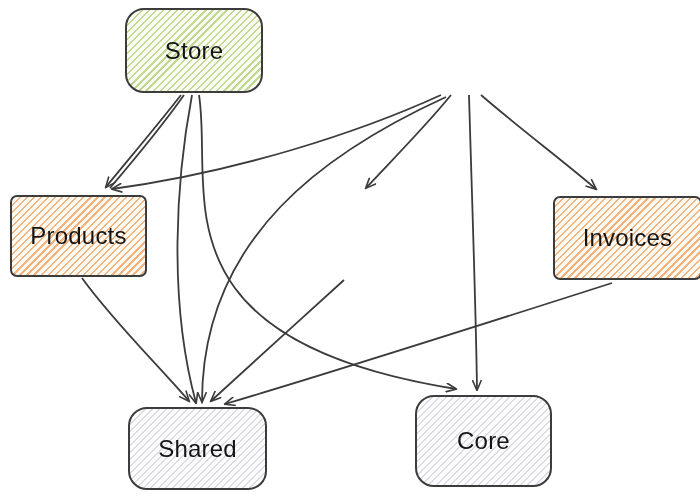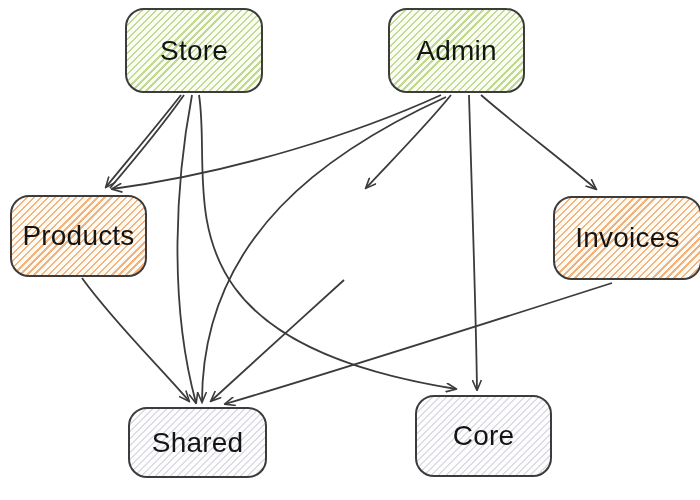--- a/index.html
+++ b/index.html
@@ -8,46 +8,47 @@
     background:#ffffff;
     font-family:"Liberation Sans", sans-serif;
   }
   .canvas{position:absolute;inset:0;width:700px;height:500px;}
   svg.edges{position:absolute;left:0;top:0;width:700px;height:500px;z-index:1;}
   .node{
     position:absolute;z-index:2;
     border:2px solid #3c3c3c;
     border-radius:19px;
     display:flex;align-items:center;justify-content:center;
-    font-size:28px;color:#141414;letter-spacing:0.2px;
+    font-size:24px;color:#141414;letter-spacing:0.2px;
     box-sizing:border-box;
   }
   
   .fill-green{
     background:repeating-linear-gradient(135deg,
       #c0da92 0px, #c0da92 1.6px,
       #fbfdf4 1.6px, #fbfdf4 5px);
   }
   .fill-orange{
     background:repeating-linear-gradient(135deg,
       #f2b37e 0px, #f2b37e 1.6px,
       #fefaf4 1.6px, #fefaf4 5px);
+    border-radius:7px;
   }
   .fill-gray{
     background:repeating-linear-gradient(135deg,
       #dcdce6 0px, #dcdce6 1.4px,
       #fdfdfe 1.4px, #fdfdfe 5px);
   }
   .node-store   {left:125px; top:8px;   width:138px; height:85px;}
   .node-admin   {left:388px; top:8px;   width:137px; height:85px;}
   .node-products{left:10px;  top:195px; width:137px; height:82px;}
   .node-sales   {left:288px; top:198px; width:135px; height:81px;}
   .node-invoices{left:553px; top:196px; width:149px; height:84px;}
-  .node-shared  {left:128px; top:407px; width:139px; height:71px;}
-  .node-core    {left:415px; top:395px; width:137px; height:82px;}
+  .node-shared  {left:128px; top:407px; width:139px; height:83px;}
+  .node-core    {left:415px; top:395px; width:137px; height:92px;}
   path.edge{stroke:#3b3b3b;stroke-width:1.8;fill:none;}
 </style>
 </head>
 <body>
 
 <div class="canvas">
 
   <svg class="edges" viewBox="0 0 700 500" xmlns="http://www.w3.org/2000/svg">
     <defs>
       <marker id="arrow" viewBox="0 0 12 10" markerWidth="12" markerHeight="10" refX="10.5" refY="5" orient="auto" markerUnits="userSpaceOnUse">
@@ -67,23 +68,20 @@
     <path class="edge" d="M469,95 C472,200 476,310 477,390" marker-end="url(#arrow)"></path>
 
     <path class="edge" d="M82,278 C112,320 158,365 189,401" marker-end="url(#arrow)"></path>
     <path class="edge" d="M344,280 C300,320 250,365 211,401" marker-end="url(#arrow)"></path>
     <path class="edge" d="M612,283 C490,322 330,373 225,404" marker-end="url(#arrow)"></path>
   </svg>
 
   <div class="node node-store fill-green">
     <span>Store</span>
   </div>
-  <div class="node node-admin fill-green">
-    <span>Admin</span>
-  </div>
   <div class="node node-products fill-orange">
     <span>Products</span>
   </div>
   <div class="node node-invoices fill-orange">
     <span>Invoices</span>
   </div>
   <div class="node node-shared fill-gray">
     <span>Shared</span>
   </div>
   <div class="node node-core fill-gray">

